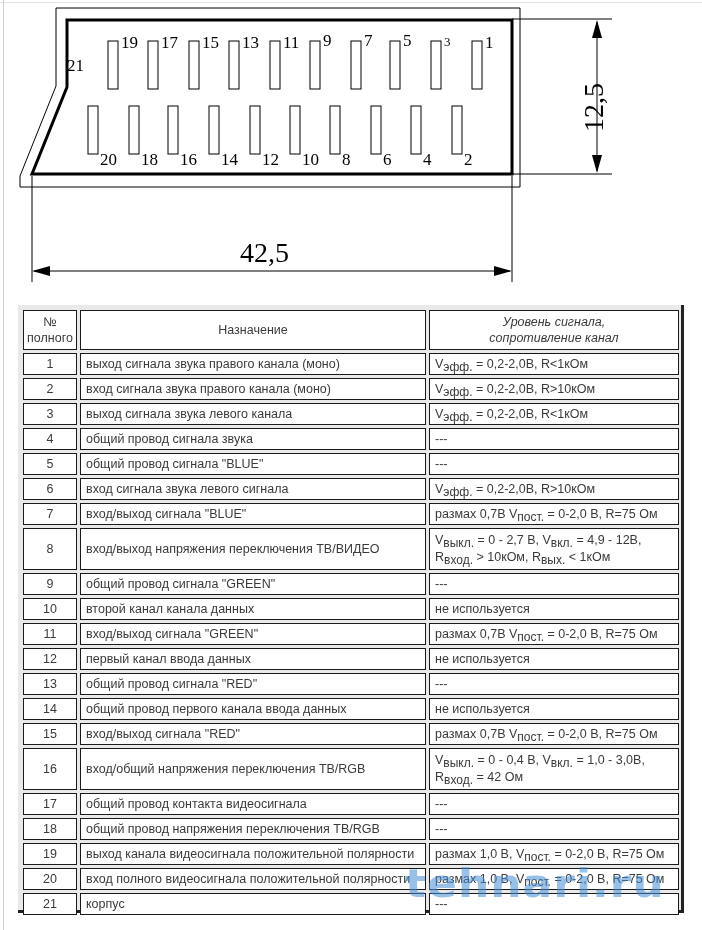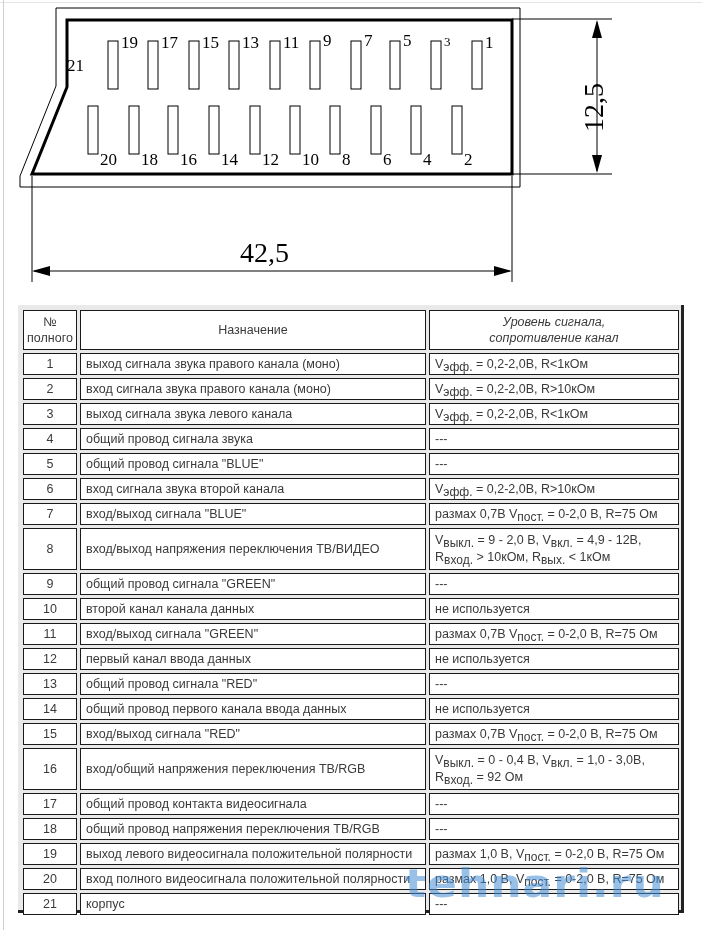--- a/index.html
+++ b/index.html
@@ -144,32 +144,32 @@
           <td class="row1">общий провод сигнала звука</td>
           <td class="row1"><span>---</span></td>
         </tr>
         <tr>
           <td class="num row1">5</td>
           <td class="row1">общий провод сигнала "BLUE"</td>
           <td class="row1"><span>---</span></td>
         </tr>
         <tr>
           <td class="num row1">6</td>
-          <td class="row1">вход сигнала звука второй канала</td>
+          <td class="row1">вход сигнала звука левого сигнала</td>
           <td class="row1"><span>V</span><sub>эфф.</sub><span> = 0,2-2,0В, R&gt;10кОм</span></td>
         </tr>
         <tr>
           <td class="num row1">7</td>
           <td class="row1">вход/выход сигнала "BLUE"</td>
           <td class="row1"><span>размах 0,7В V</span><sub>пост.</sub><span> = 0-2,0 В, R=75 Ом</span></td>
         </tr>
         <tr>
           <td class="num row2">8</td>
           <td class="row2">вход/выход напряжения переключения ТВ/ВИДЕО</td>
-          <td class="row2"><span>V</span><sub>выкл.</sub><span> = 9 - 2,0 В, V</span><sub>вкл.</sub><span> = 4,9 - 12В,</span><br><span>R</span><sub>вход.</sub><span> &gt; 10кОм, R</span><sub>вых.</sub><span> &lt; 1кОм</span></td>
+          <td class="row2"><span>V</span><sub>выкл.</sub><span> = 0 - 2,7 В, V</span><sub>вкл.</sub><span> = 4,9 - 12В,</span><br><span>R</span><sub>вход.</sub><span> &gt; 10кОм, R</span><sub>вых.</sub><span> &lt; 1кОм</span></td>
         </tr>
         <tr>
           <td class="num row1">9</td>
           <td class="row1">общий провод сигнала "GREEN"</td>
           <td class="row1"><span>---</span></td>
         </tr>
         <tr>
           <td class="num row1">10</td>
           <td class="row1">второй канал канала данных</td>
           <td class="row1"><span>не используется</span></td>
@@ -195,35 +195,35 @@
           <td class="row1"><span>не используется</span></td>
         </tr>
         <tr>
           <td class="num row1">15</td>
           <td class="row1">вход/выход сигнала "RED"</td>
           <td class="row1"><span>размах 0,7В V</span><sub>пост.</sub><span> = 0-2,0 В, R=75 Ом</span></td>
         </tr>
         <tr>
           <td class="num row2">16</td>
           <td class="row2">вход/общий напряжения переключения ТВ/RGB</td>
-          <td class="row2"><span>V</span><sub>выкл.</sub><span> = 0 - 0,4 В, V</span><sub>вкл.</sub><span> = 1,0 - 3,0В,</span><br><span>R</span><sub>вход.</sub><span> = 92 Ом</span><sub></sub><span></span></td>
+          <td class="row2"><span>V</span><sub>выкл.</sub><span> = 0 - 0,4 В, V</span><sub>вкл.</sub><span> = 1,0 - 3,0В,</span><br><span>R</span><sub>вход.</sub><span> = 42 Ом</span><sub></sub><span></span></td>
         </tr>
         <tr>
           <td class="num row1">17</td>
           <td class="row1">общий провод контакта видеосигнала</td>
           <td class="row1"><span>---</span></td>
         </tr>
         <tr>
           <td class="num row1">18</td>
           <td class="row1">общий провод напряжения переключения ТВ/RGB</td>
           <td class="row1"><span>---</span></td>
         </tr>
         <tr>
           <td class="num row1">19</td>
-          <td class="row1">выход левого видеосигнала положительной полярности</td>
+          <td class="row1">выход канала видеосигнала положительной полярности</td>
           <td class="row1"><span>размах 1,0 В, V</span><sub>пост.</sub><span> = 0-2,0 В, R=75 Ом</span></td>
         </tr>
         <tr>
           <td class="num row1">20</td>
           <td class="row1">вход полного видеосигнала положительной полярности</td>
           <td class="row1"><span>размах 1,0 В, V</span><sub>пост.</sub><span> = 0-2,0 В, R=75 Ом</span></td>
         </tr>
         <tr>
           <td class="num row1">21</td>
           <td class="row1">корпус</td>

